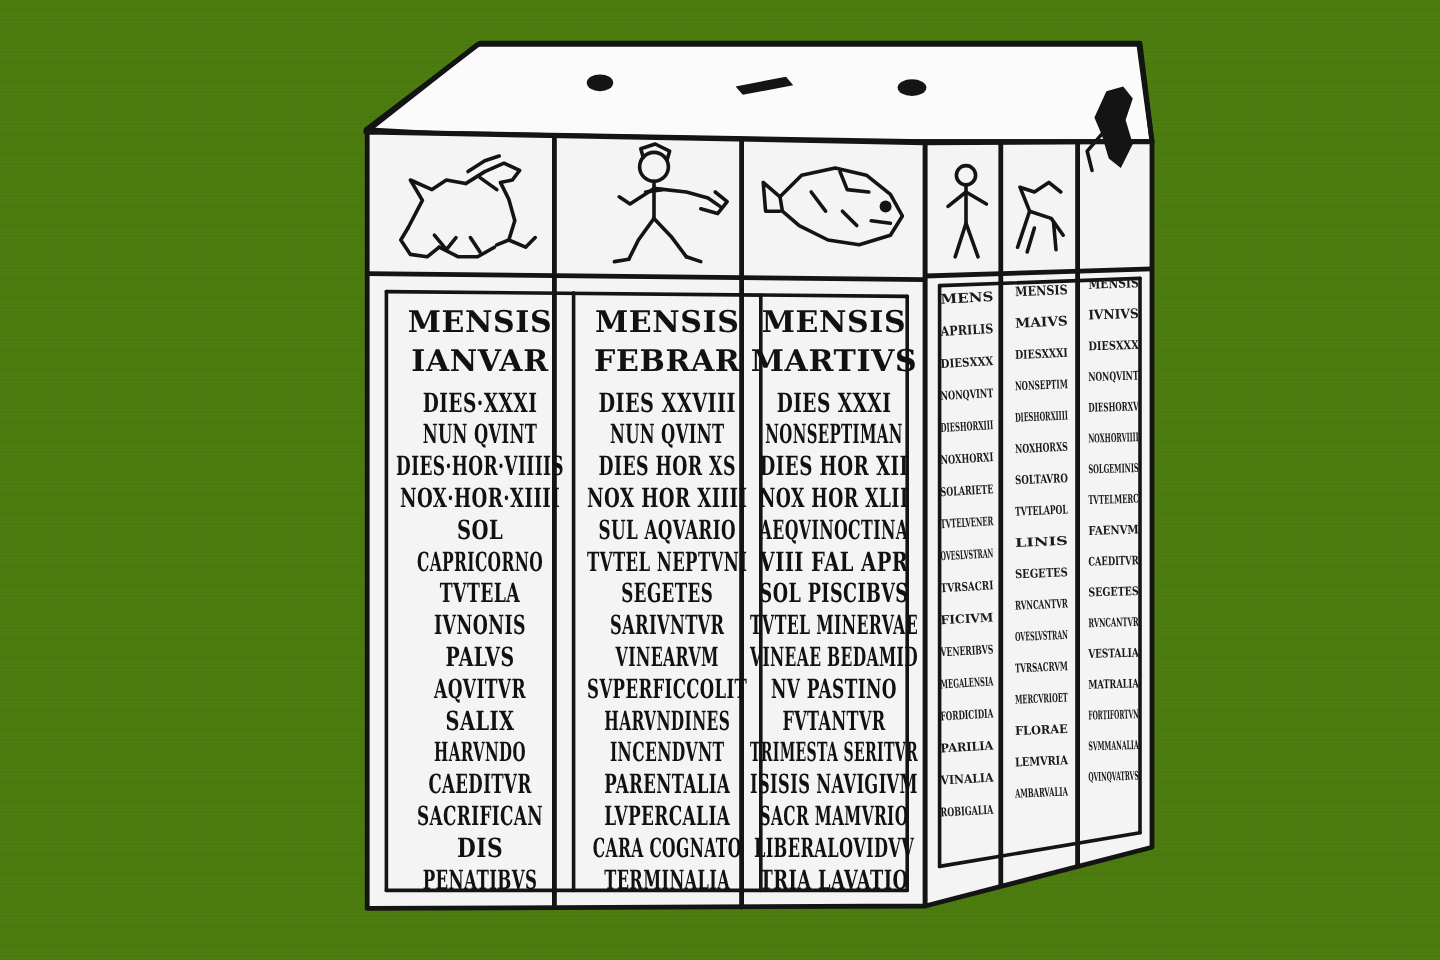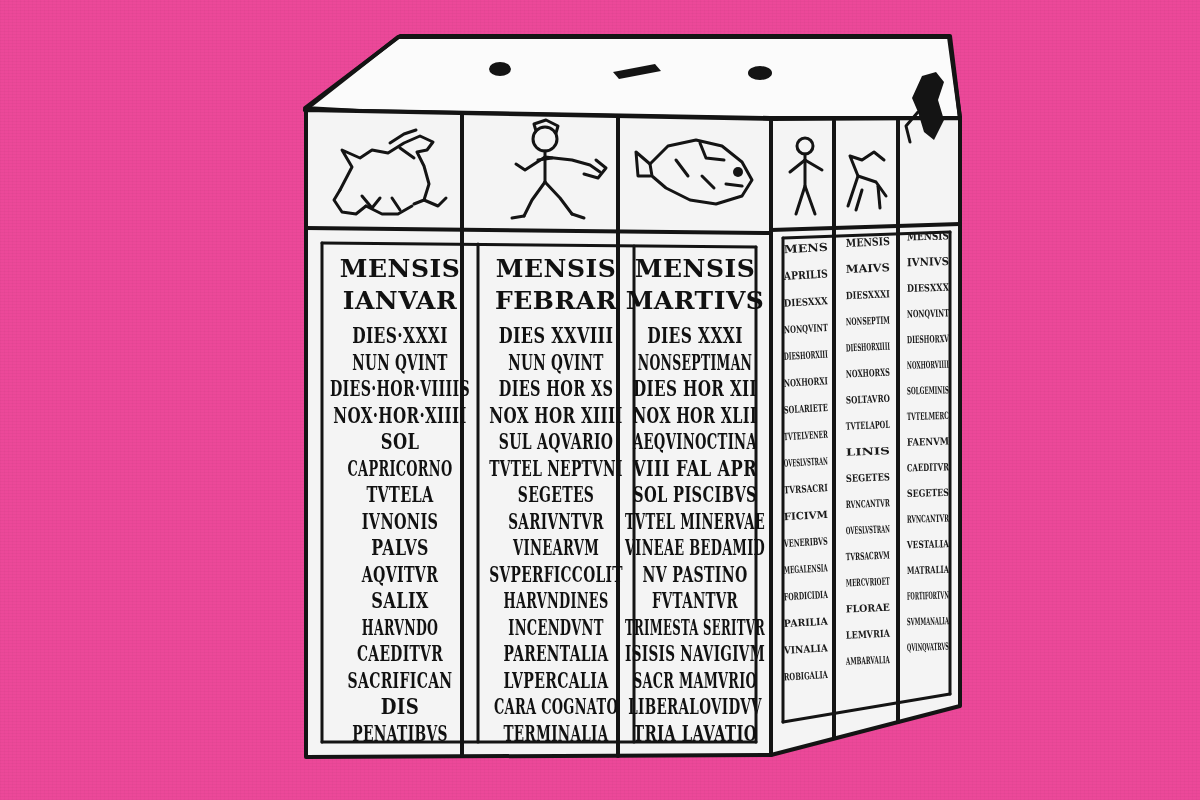--- a/index.html
+++ b/index.html
@@ -10,21 +10,21 @@
   body {
     width: 1200px;
     height: 800px;
     overflow: hidden;
     font-family: "DejaVu Sans", sans-serif;
   }
   #scene {
     position: relative;
     width: 1200px;
     height: 800px;
-    background: #ec4899;
+    background: #4d7c0f;
   }
   
   #grain {
     position: absolute;
     inset: 0;
     background-image:
       repeating-linear-gradient(0deg, rgba(0,0,0,0.022) 0px, rgba(0,0,0,0.022) 1px, rgba(255,255,255,0) 1px, rgba(255,255,255,0) 3px),
       repeating-linear-gradient(90deg, rgba(0,0,0,0.018) 0px, rgba(0,0,0,0.018) 1px, rgba(255,255,255,0) 1px, rgba(255,255,255,0) 4px);
     pointer-events: none;
   }

